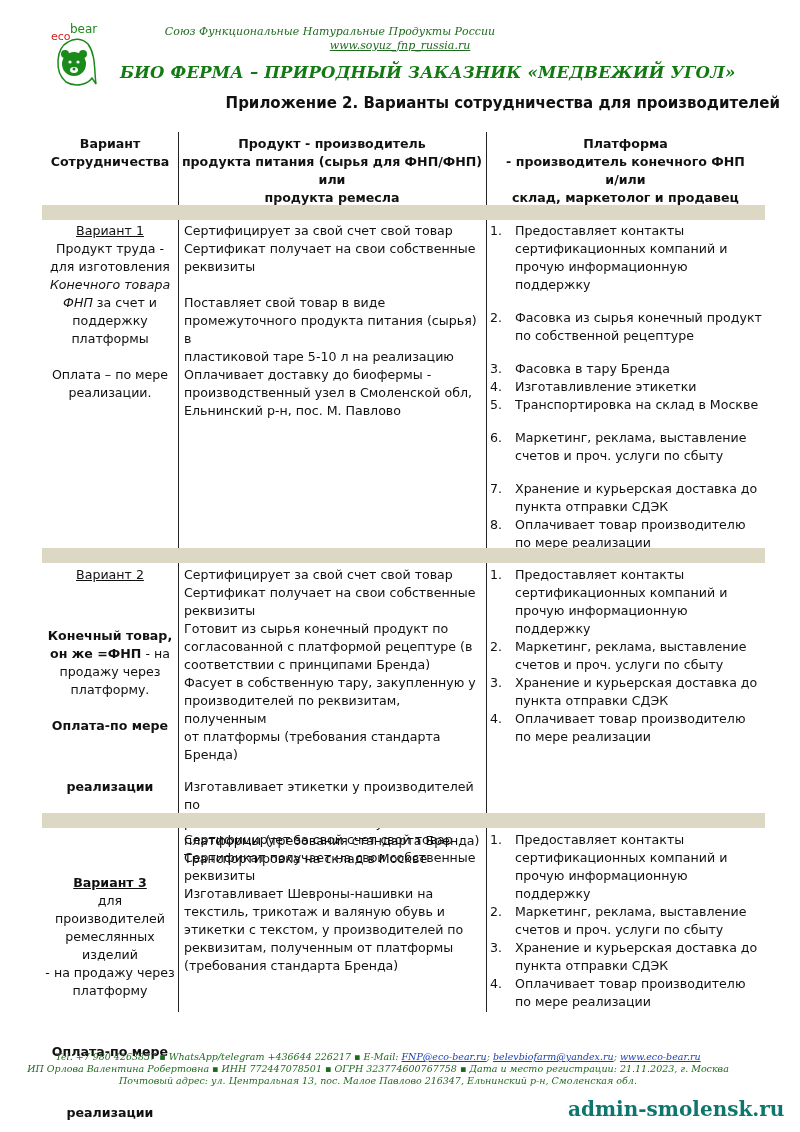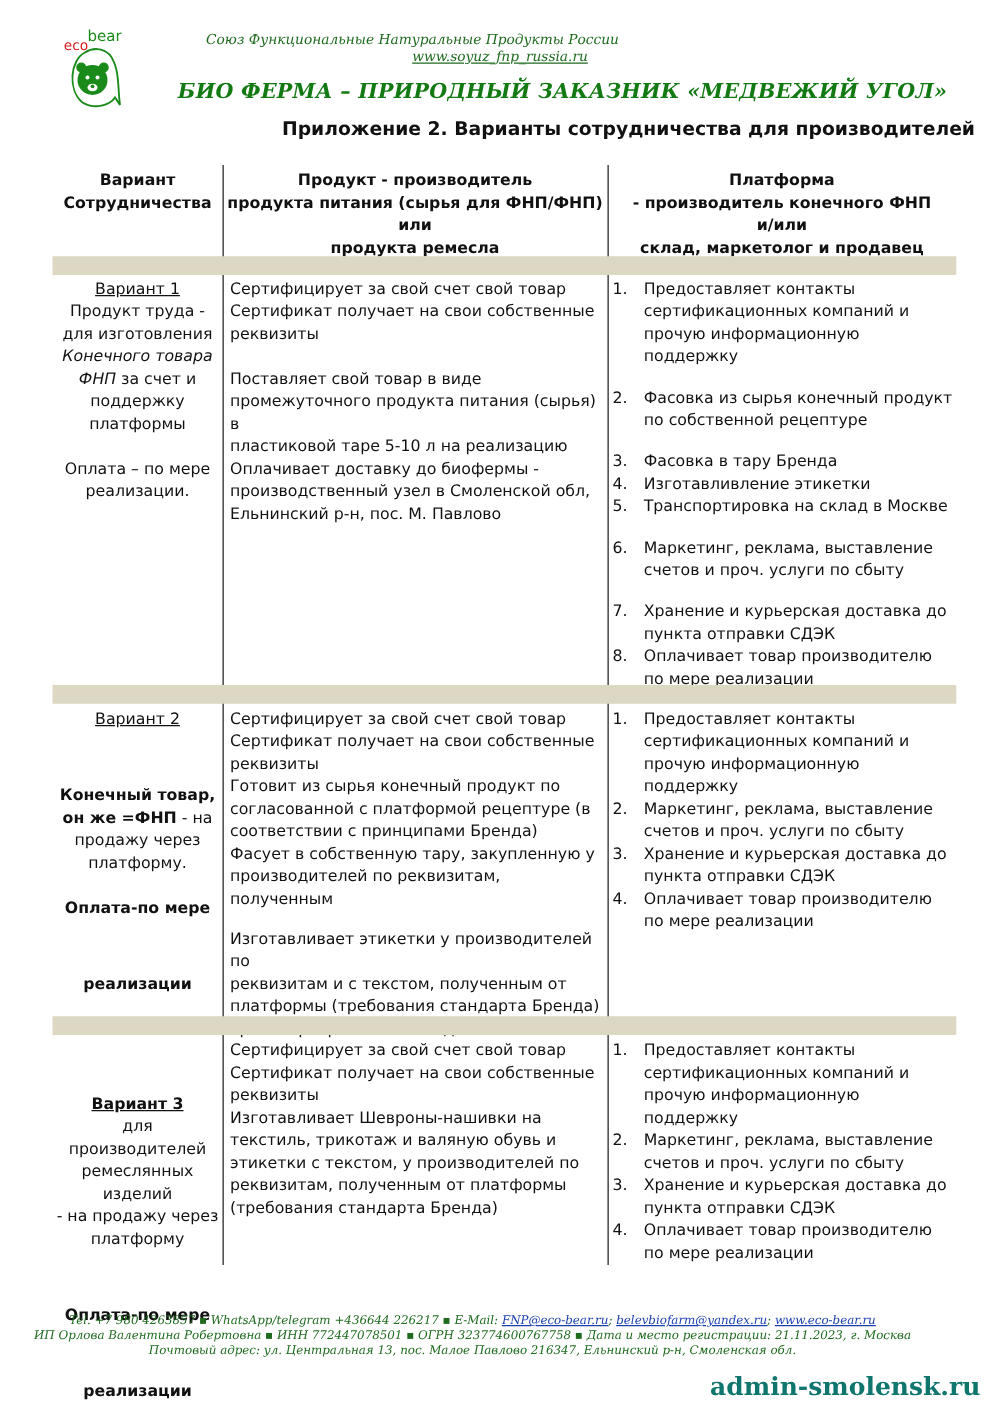--- a/index.html
+++ b/index.html
@@ -2,21 +2,21 @@
 <html><head>
 <meta charset="utf-8">
 <style>
   html, body { margin:0; padding:0; background:#ffffff; }
   body { width:800px; height:1132px; position:relative; overflow:hidden; font-family:"DejaVu Sans", sans-serif; color:#111; }
   .abs { position:absolute; }
   .serif-it { font-family:"DejaVu Serif", serif; font-style:italic; }
   #logo { left:46px; top:20px; width:80px; height:70px; }
   #union-name { left:0; width:660px; top:25px; text-align:center; font-size:11px; color:#1e6b1e; }
   #union-url { left:0; width:800px; top:39px; text-align:center; font-size:11px; color:#1e6b1e; text-decoration:underline; }
-  #farm-title { left:120px; width:660px; top:63px; text-align:center; font-size:16.5px; font-weight:bold; color:#137a13; letter-spacing:0.2px; }
+  #farm-title { left:120px; width:660px; top:63px; text-align:left; font-size:16.5px; font-weight:bold; color:#137a13; letter-spacing:0.2px; }
   #appendix-title { left:180px; width:600px; top:94px; text-align:right; font-size:15px; font-weight:bold; color:#111; }
   .vline { position:absolute; width:1px; background:#222; }
   .band { position:absolute; left:42px; width:723px; height:15px; background:#ddd8c4; }
   .cell { position:absolute; font-size:12.6px; line-height:18px; }
   .c1 { left:42px; width:136px; text-align:center; }
   .c2 { left:184px; width:300px; }
   .c3 { left:490px; width:275px; }
   .hdr { font-weight:bold; text-align:center; }
   .ol { margin:0; padding:0; list-style:none; }
   .ol li { display:flex; }
@@ -147,20 +147,21 @@
   </div>
   <div class="cell c2" style="top:566px;">
     <div>Сертифицирует за свой счет свой товар</div>
     <div>Сертификат получает на свои собственные</div>
     <div>реквизиты</div>
     <div>Готовит из сырья конечный продукт по</div>
     <div>согласованной с платформой  рецептуре (в</div>
     <div>соответствии с принципами Бренда)</div>
     <div>Фасует в собственную тару, закупленную у</div>
     <div>производителей по реквизитам, полученным</div>
+    <div>от платформы (требования стандарта Бренда)</div>
     <div style="margin-top:14px;">Изготавливает этикетки у производителей по</div>
     <div>реквизитам и с текстом, полученным от</div>
     <div>платформы (требования стандарта Бренда)</div>
     <div>Транспортировка на склад в Москве</div>
   </div>
   <div class="cell c3" style="top:566px;">
     <ul class="ol">
       <li>
           <span class="num">1.</span>
           <span>Предоставляет контакты сертификационных компаний и прочую информационную поддержку</span>

